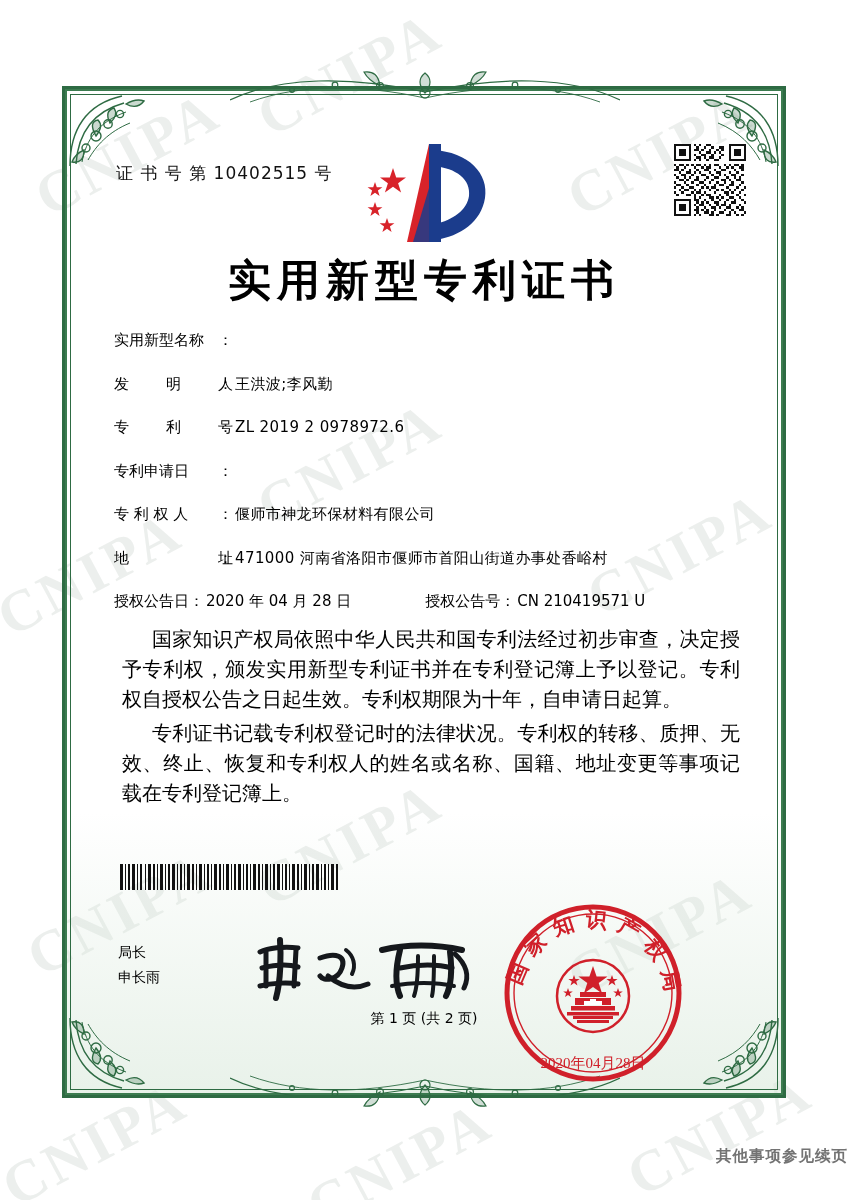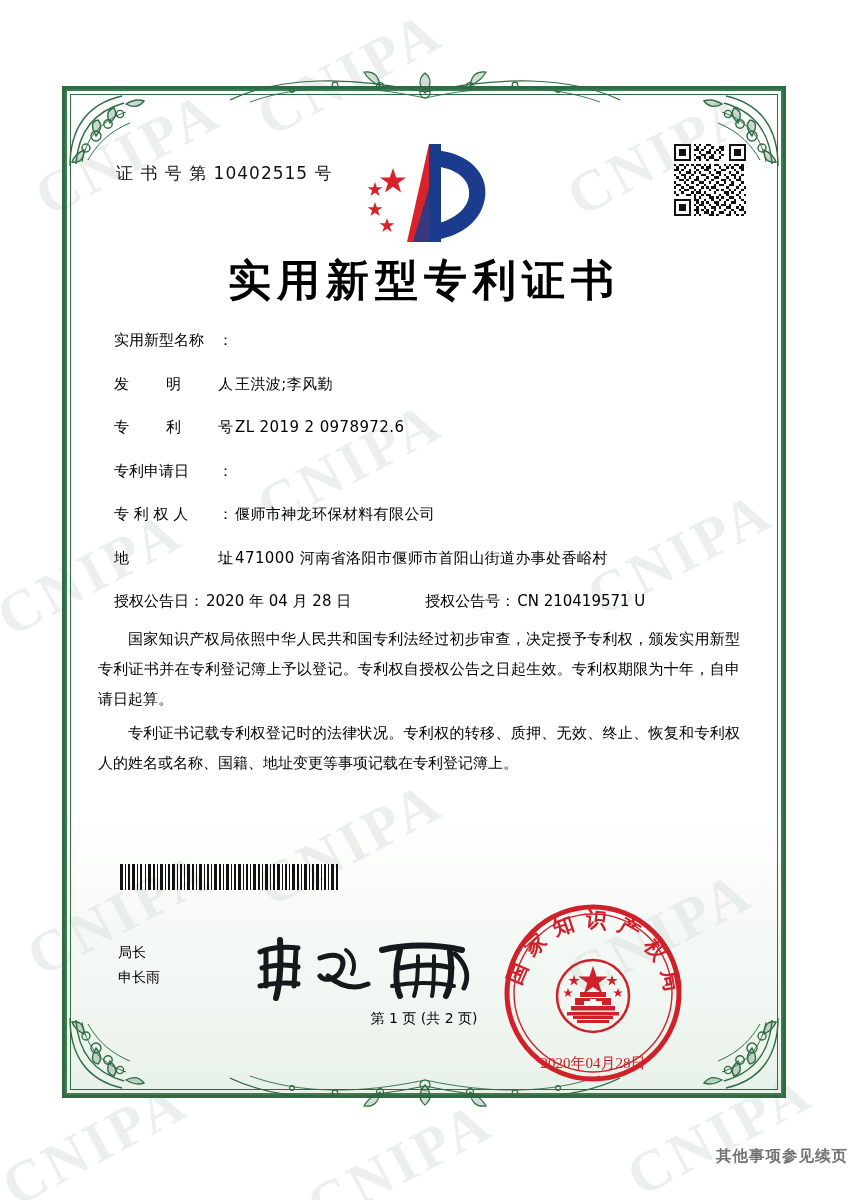--- a/index.html
+++ b/index.html
@@ -184,24 +184,24 @@
   }
   .row-split .seg-b {
     margin-left: 74px;
     display: flex;
     align-items: baseline;
   }
   .row-split .lab { white-space: nowrap; }
 
   .paragraphs {
     position: absolute;
-    left: 28px;
+    left: 52px;
     right: 38px;
     top: 530px;
-    font-size: 15px;
+    font-size: 20px;
     line-height: 30px;
     color: #000;
     text-align: justify;
   }
   .paragraphs p {
     margin: 0 0 4px 0;
     text-indent: 30px;
   }
 
   

